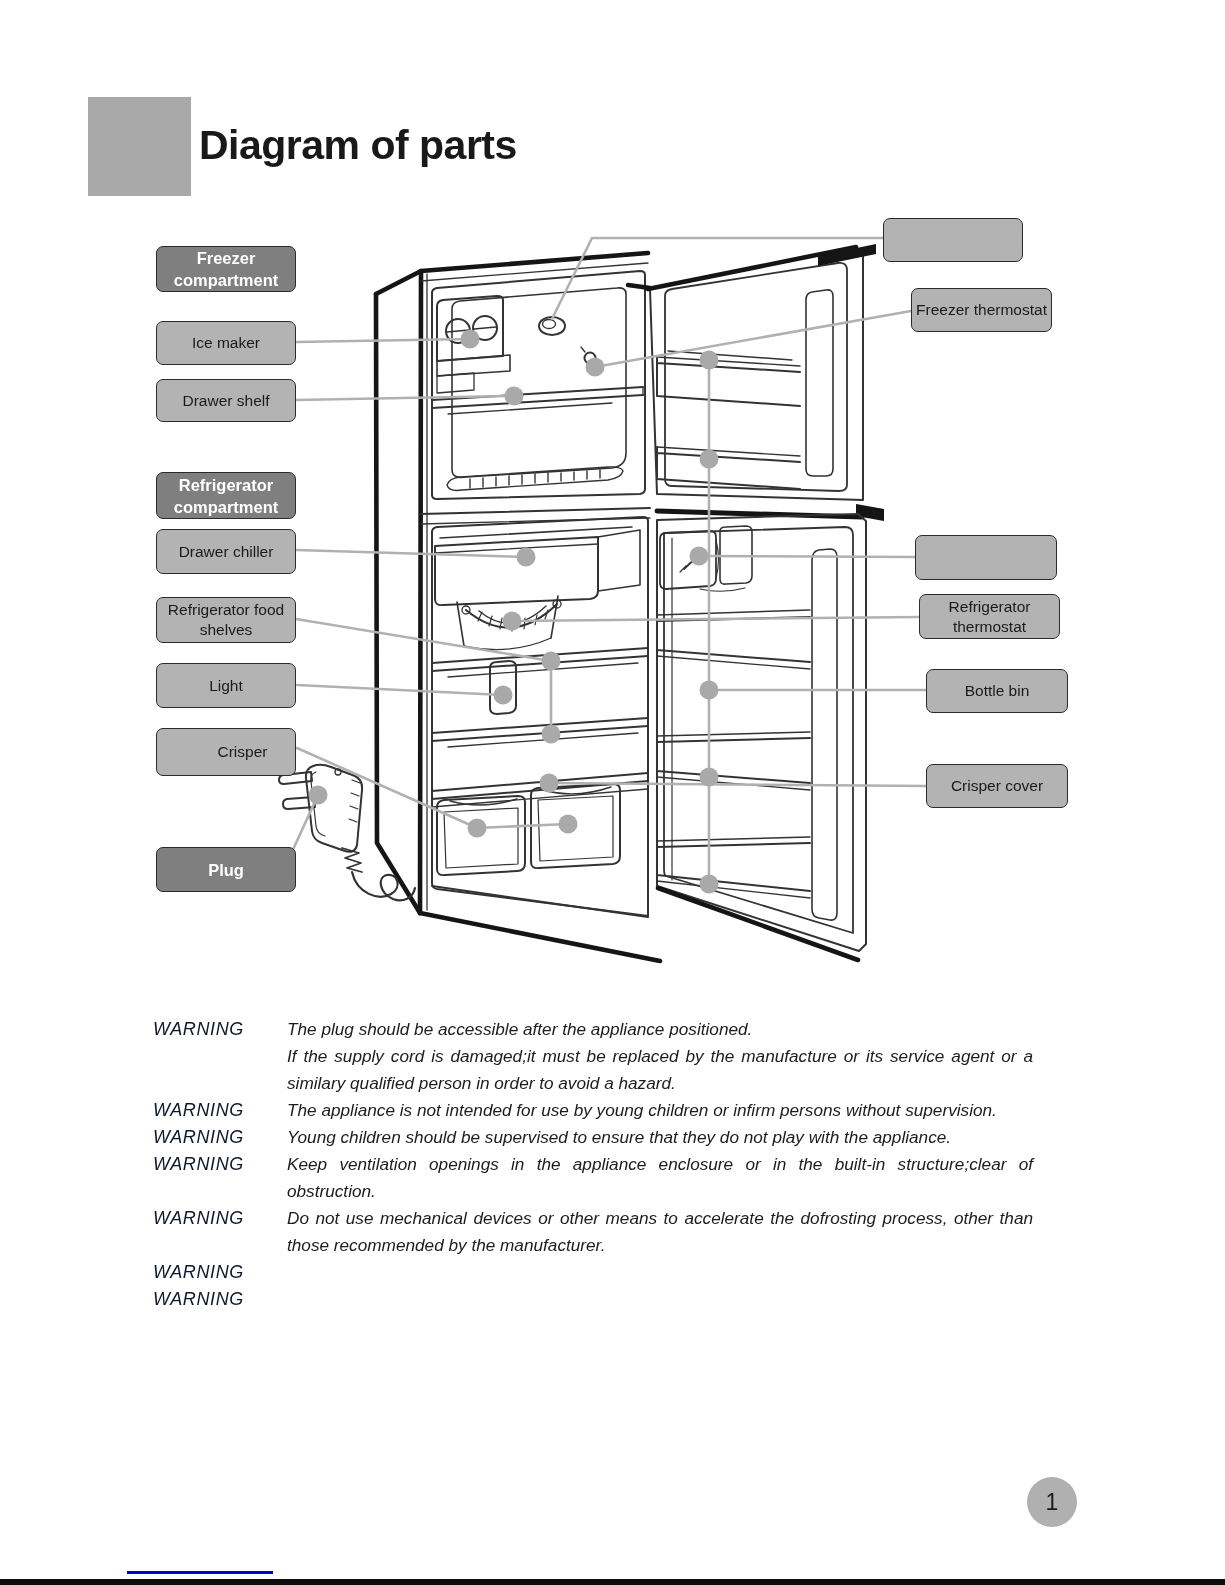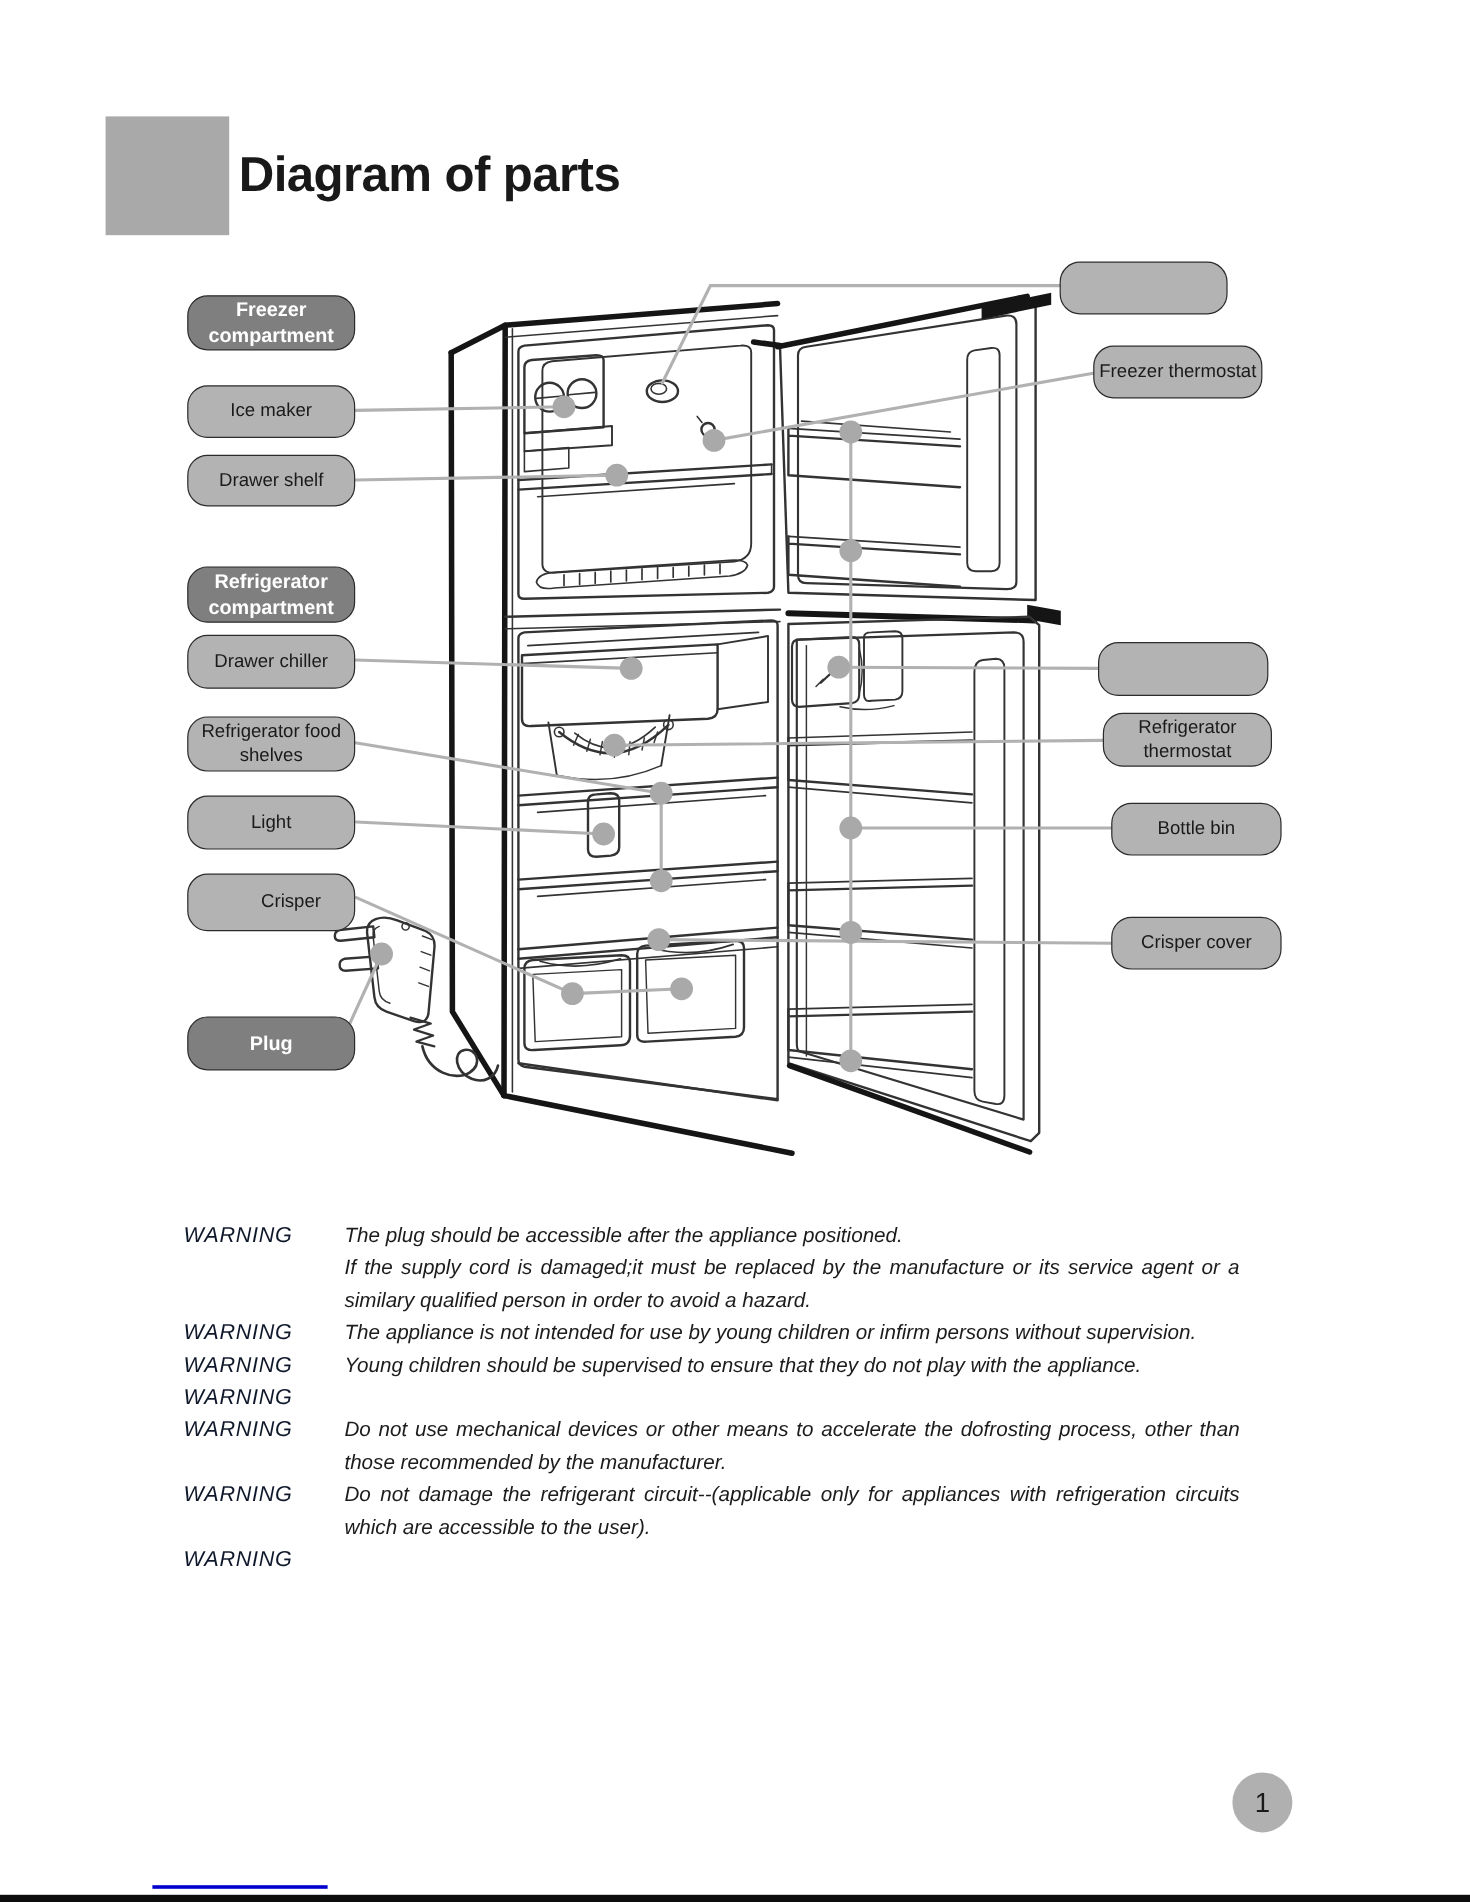--- a/index.html
+++ b/index.html
@@ -9,21 +9,21 @@
   }
   .abs{position:absolute;}
   
   .section-square{left:88px;top:97px;width:103px;height:99px;background:#a9a9a9;}
   .page-title{left:199px;top:122px;font-size:41px;font-weight:bold;color:#191919;letter-spacing:-0.5px;}
   
   .diagram-svg{left:0;top:0;width:1225px;height:1585px;}
   
   .callout{
     position:absolute;display:flex;align-items:center;justify-content:center;text-align:center;
-    border:1.7px solid #2b2b2b;border-radius:17px;font-size:15.5px;line-height:20px;
+    border:1.7px solid #2b2b2b;border-radius:7px;font-size:15.5px;line-height:20px;
     color:#1a1a1a;padding:2px 3px;box-sizing:border-box;background:#b3b3b3;
   }
   .callout.dark{background:#7f7f7f;color:#ffffff;font-weight:bold;font-size:16.5px;line-height:22px;}
   
   .warnings{left:153px;top:1016px;width:882px;font-style:italic;font-size:17.2px;line-height:27px;color:#1c1c1c;}
   .wrow{display:flex;}
   .wlabel{width:134px;flex:none;font-size:18px;letter-spacing:0.6px;color:#0f172a;}
   .wtext{width:746px;text-align:justify;white-space:pre-line;}
   
   .page-badge{left:1027px;top:1477px;width:50px;height:50px;border-radius:50%;background:#b0b0b0;
@@ -235,28 +235,28 @@
   <div class="wrow">
     <div class="wlabel">WARNING</div>
     <div class="wtext">The appliance is not intended for use by young children or infirm persons without supervision.</div>
   </div>
   <div class="wrow">
     <div class="wlabel">WARNING</div>
     <div class="wtext">Young children should be supervised to ensure that they do not play with the appliance.</div>
   </div>
   <div class="wrow">
     <div class="wlabel">WARNING</div>
+    <div class="wtext">Keep ventilation openings in the appliance enclosure or in the built-in structure;clear of obstruction.</div>
   </div>
   <div class="wrow">
     <div class="wlabel">WARNING</div>
     <div class="wtext">Do not use mechanical devices or other means to accelerate the dofrosting process, other than those recommended by the manufacturer.</div>
   </div>
   <div class="wrow">
     <div class="wlabel">WARNING</div>
-    <div class="wtext">Do not damage the refrigerant circuit--(applicable only for appliances with refrigeration circuits which are accessible to the user).</div>
   </div>
   <div class="wrow">
     <div class="wlabel">WARNING</div>
   </div>
 </div>
 
 <div class="abs page-badge">1</div>
 <div class="abs blue-line"></div>
 <div class="abs bottom-bar"></div>
 

